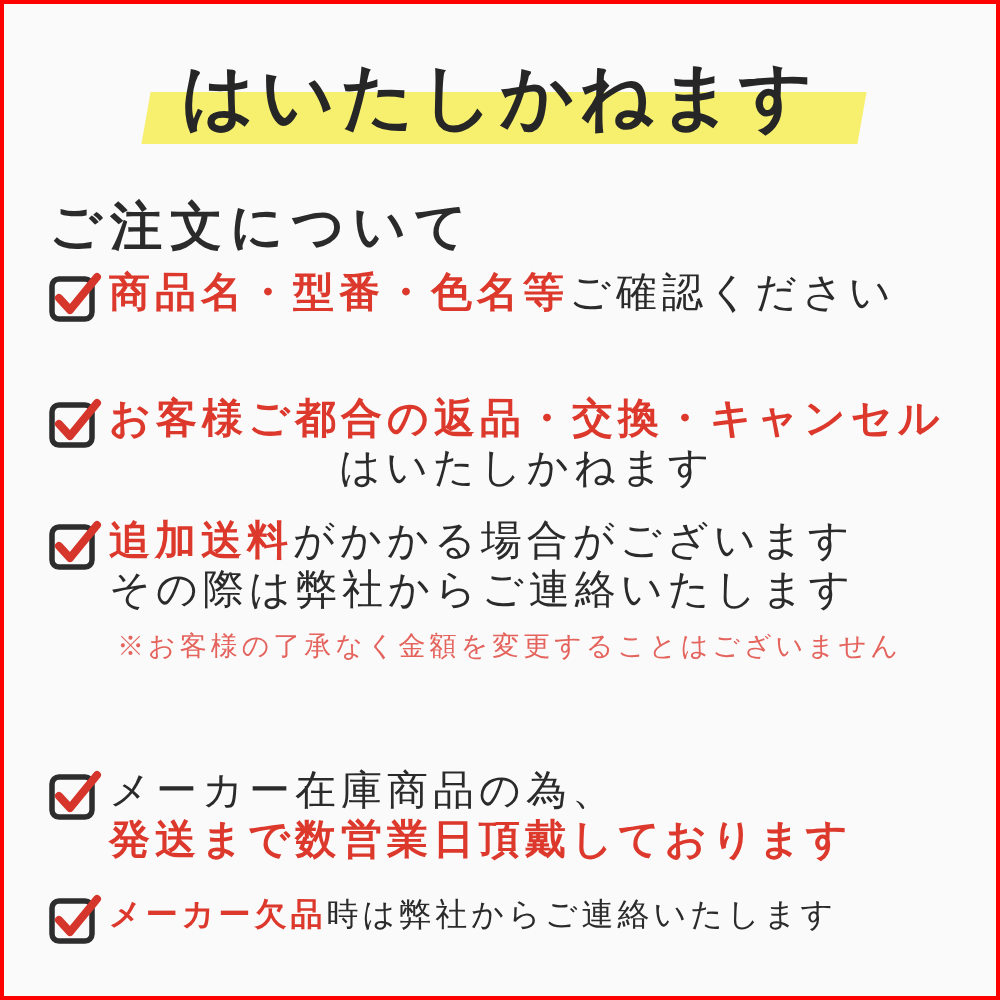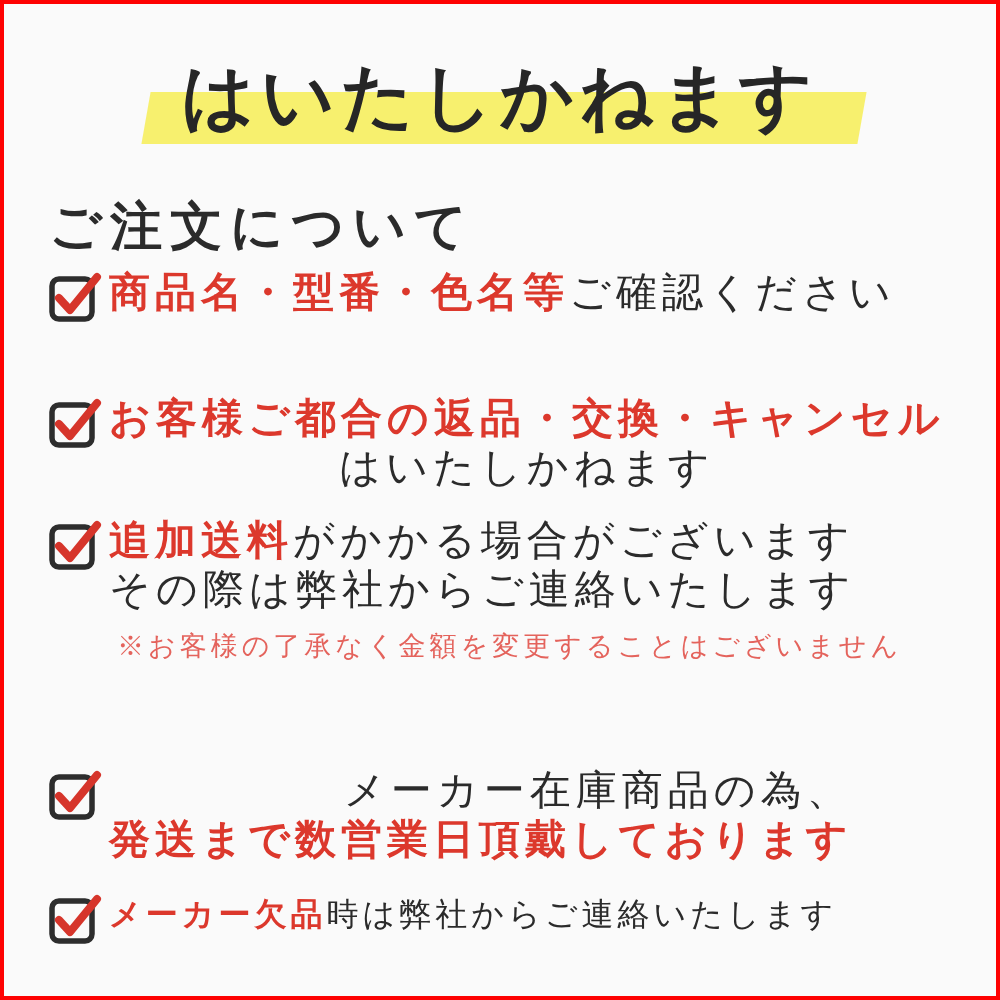--- a/index.html
+++ b/index.html
@@ -70,21 +70,21 @@
   .red{color:var(--red);font-weight:bold;}
   .note{
     font-size:27px;letter-spacing:4px;
     color:var(--note-red);
     line-height:36px;margin-top:14px;margin-left:8px;
     white-space:nowrap;
   }
   #item-1{top:264px;}
   #item-2{top:390px;text-align:center;}
   #item-3{top:512px;justify-content:space-between;}
-  #item-4{top:762px;text-align:right;}
+  #item-4{top:762px;}
   #item-5{top:886px;}
 </style>
 </head>
 <body>
 
 <div class="frame">
 
   <div class="title-wrap">
     <div class="title-highlight"></div>
     <div class="title-text">はいたしかねます</div>

